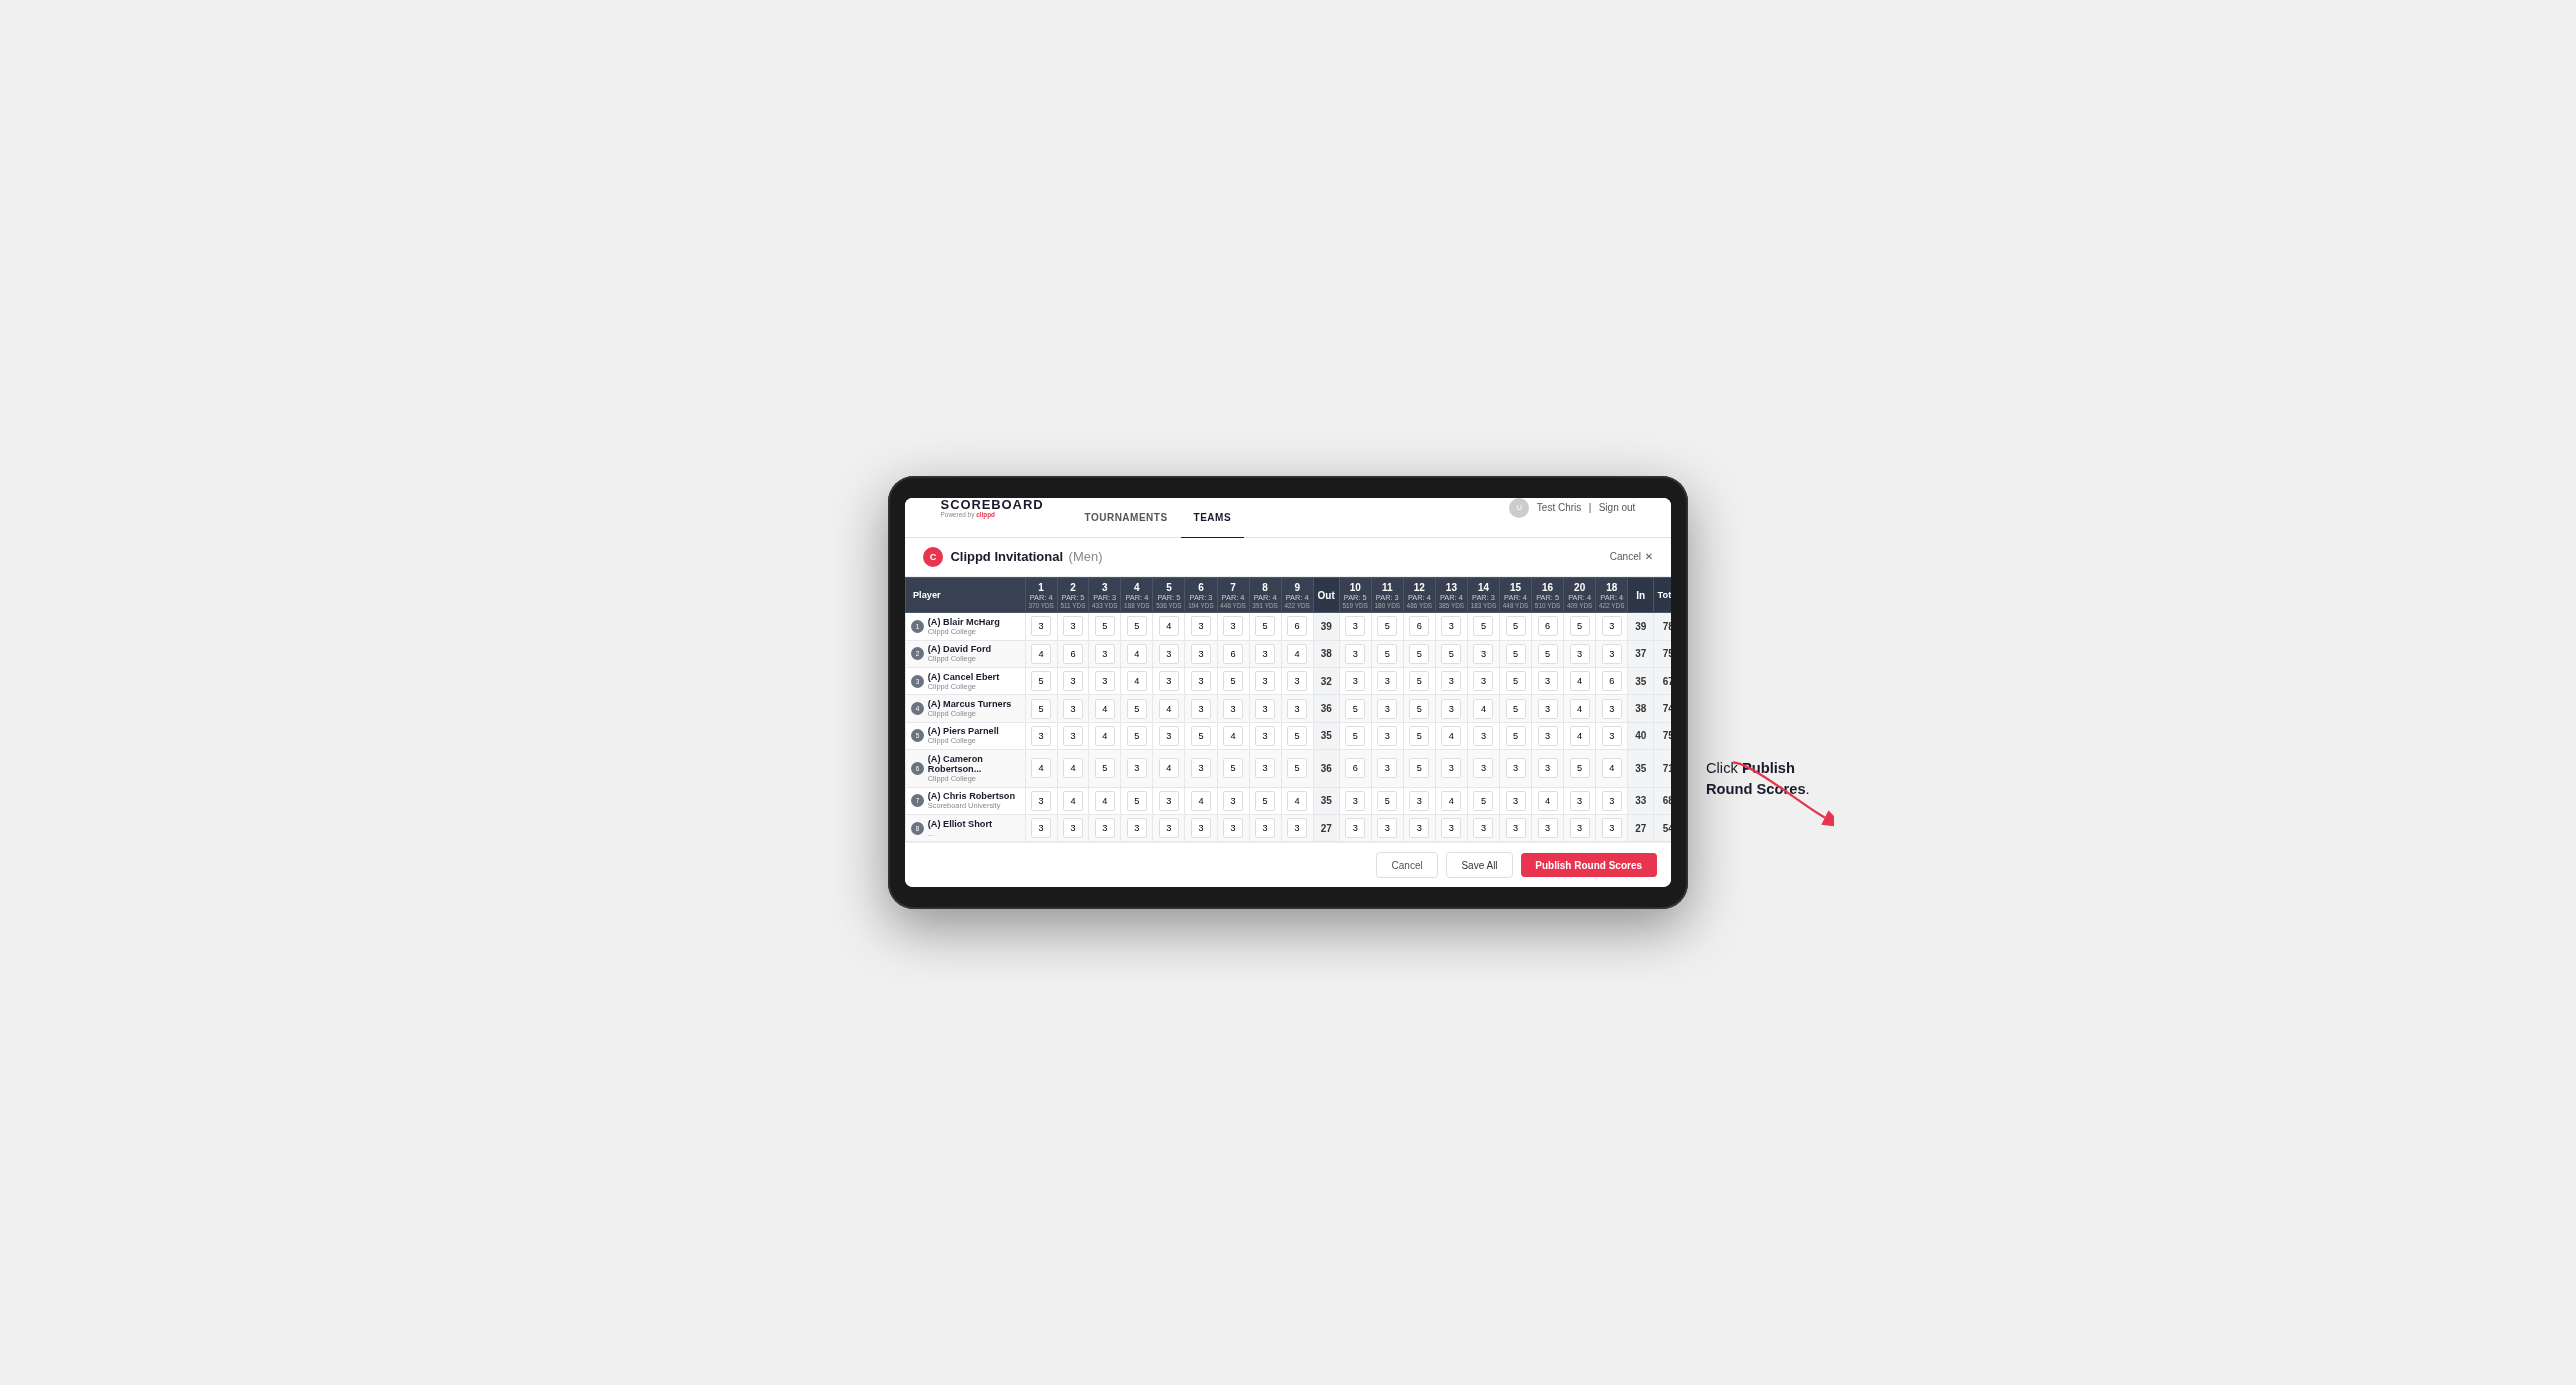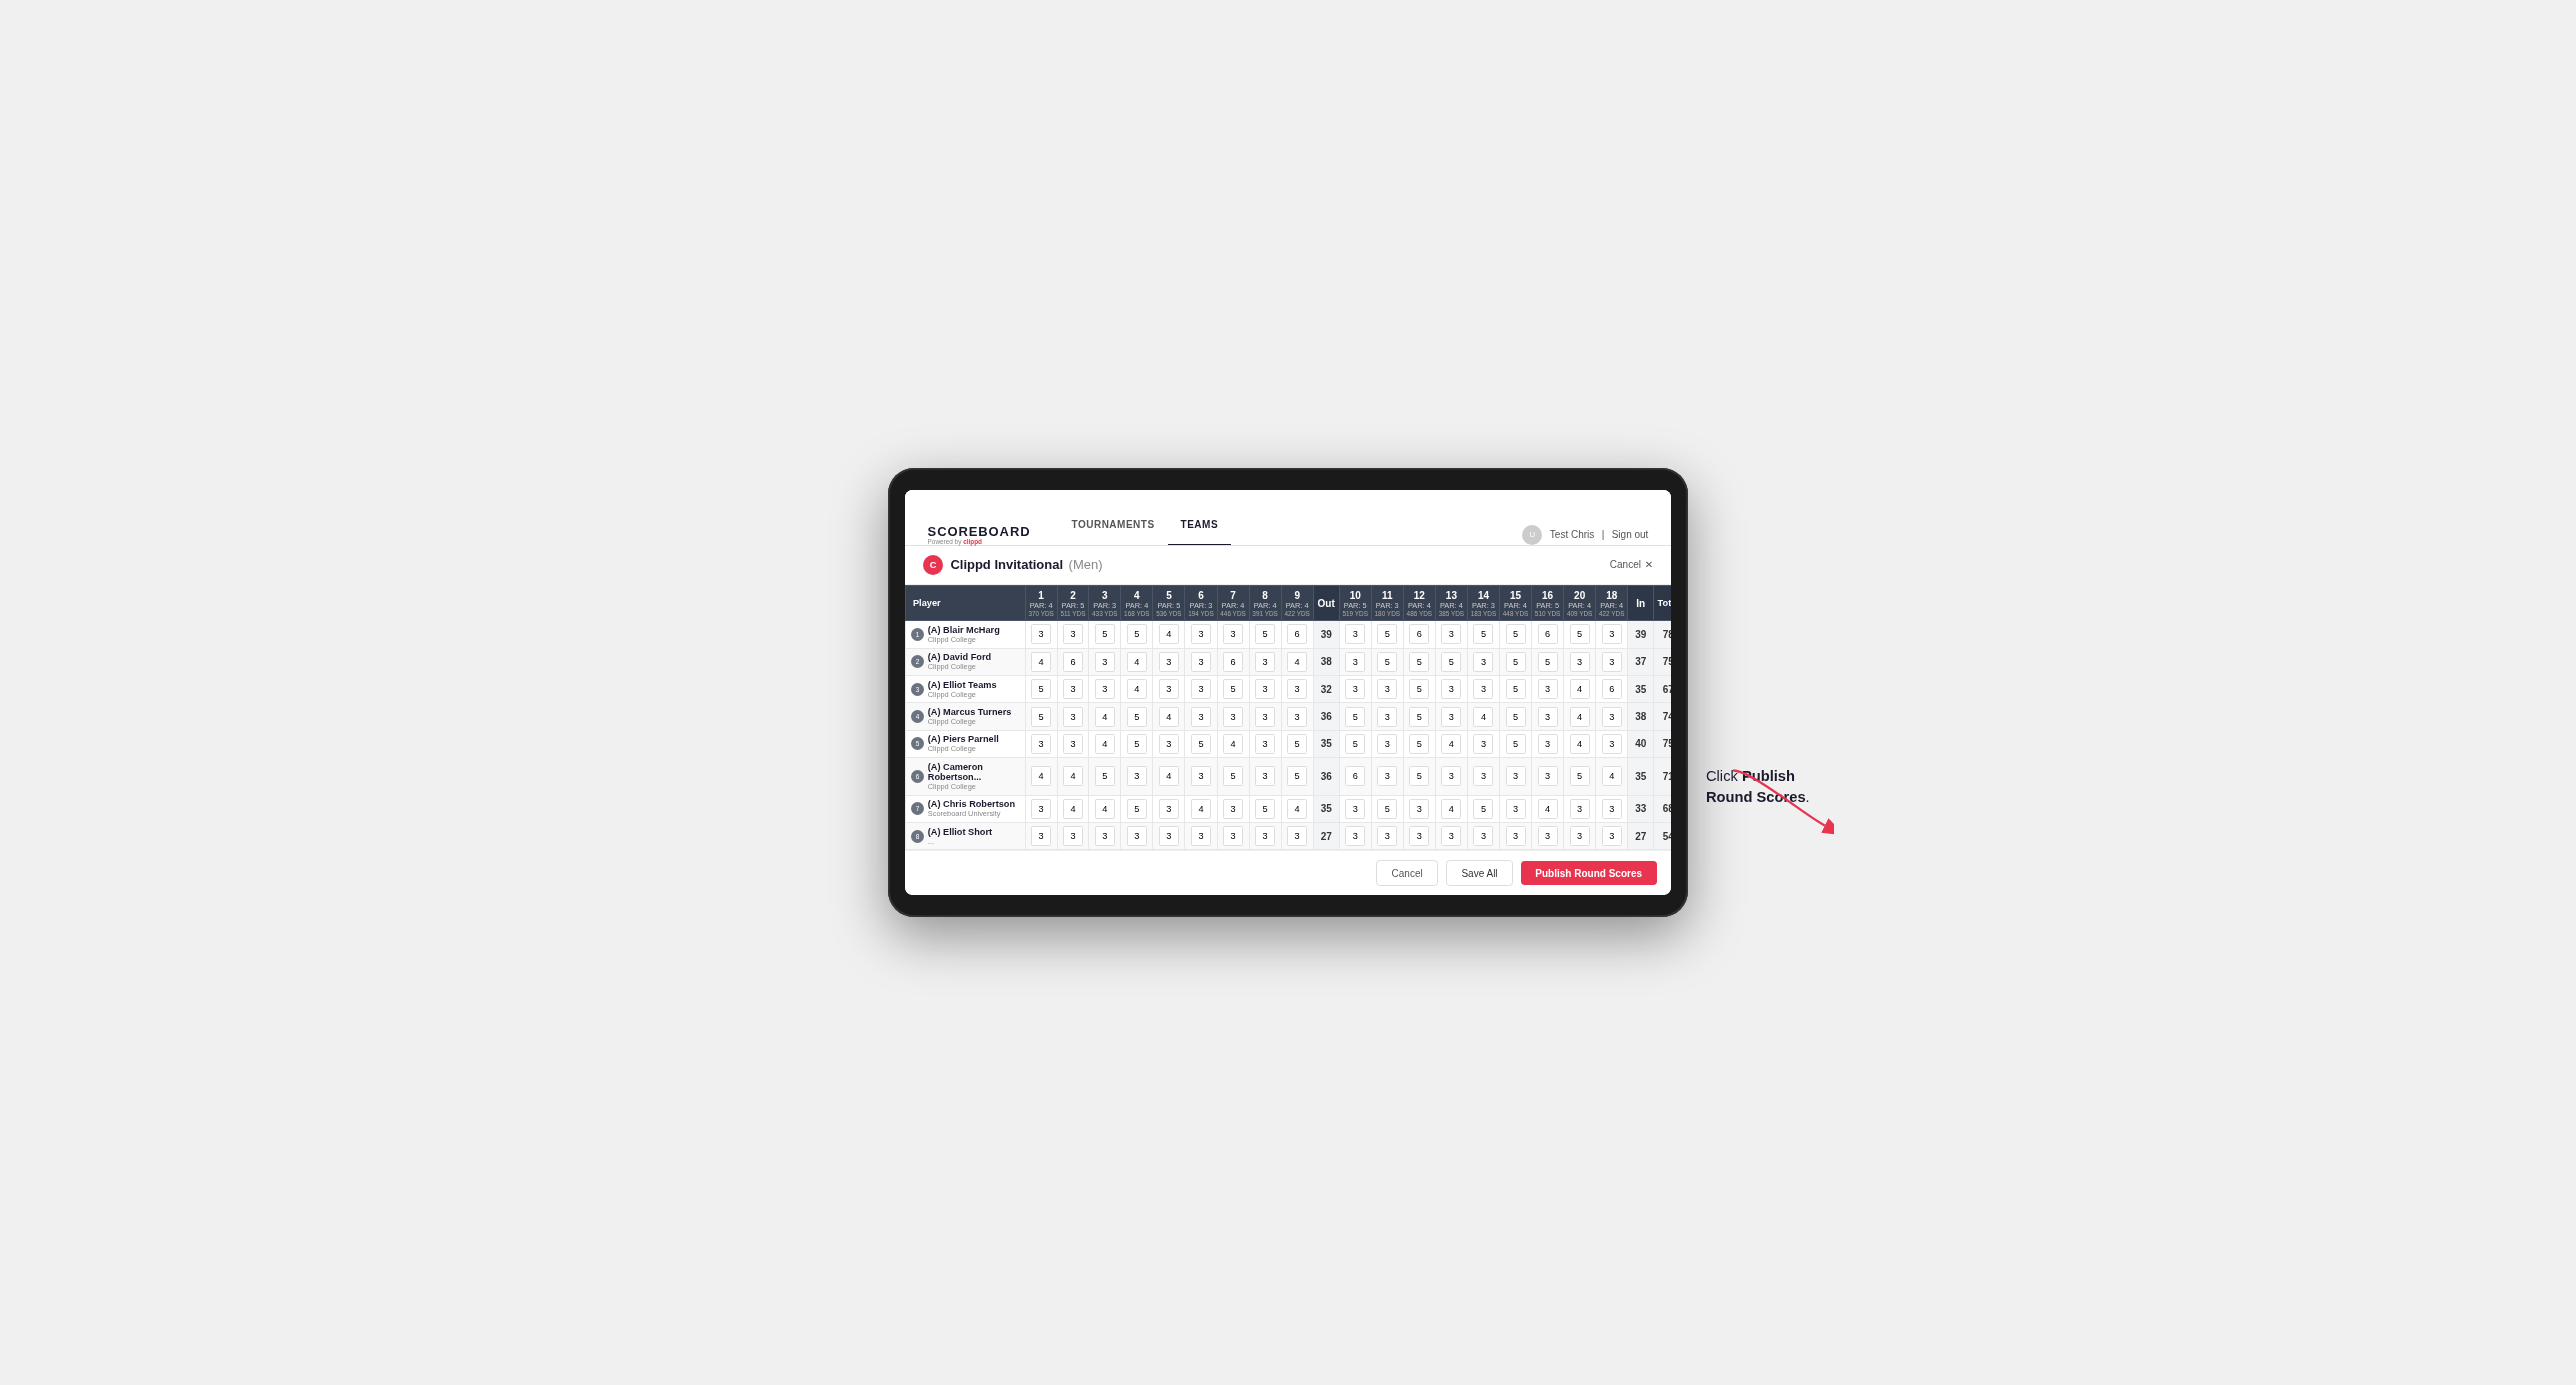--- a/index.html
+++ b/index.html
@@ -26,23 +26,23 @@
       background: #fff;
       border-radius: 7.4px;
       overflow: hidden;
     }
 
     
     .top-nav {
       background: #fff;
       border-bottom: 0.9px solid #e0e0e0;
       display: flex;
-      align-items: flex-end;
-      padding: 0 23px;
-      height: 56px;
+      align-items: flex-start;
+      padding: 0 36px;
+      height: 40px;
     }
 
     .logo-area {
       display: flex;
       flex-direction: column;
       margin-right: 28px;
     }
 
     .logo-title {
       font-size: 13px;
@@ -592,21 +592,21 @@
                 <td class="score-cell"><input class="score-input" type="text" value="3" style=""></td>
                 <td class="score-cell"><input class="score-input" type="text" value="3" style=""></td>
                 <td class="out-in-value">37</td>
                 <td class="total-value">75</td>
               </tr>
               <tr>
                 <td class="player-cell">
       <div class="player-info">
         <div class="player-rank">3</div>
         <div>
-          <div class="player-name">(A) Elliot Teams</div>
+          <div class="player-name">(A) Cancel Ebert</div>
           <div class="player-team">Clippd College</div>
         </div>
       </div>
                 </td>
                 <td class="score-cell"><input class="score-input" type="text" value="5" style=""></td>
                 <td class="score-cell"><input class="score-input" type="text" value="3" style=""></td>
                 <td class="score-cell"><input class="score-input" type="text" value="3" style=""></td>
                 <td class="score-cell"><input class="score-input" type="text" value="4" style=""></td>
                 <td class="score-cell"><input class="score-input" type="text" value="3" style=""></td>
                 <td class="score-cell"><input class="score-input" type="text" value="3" style=""></td>

